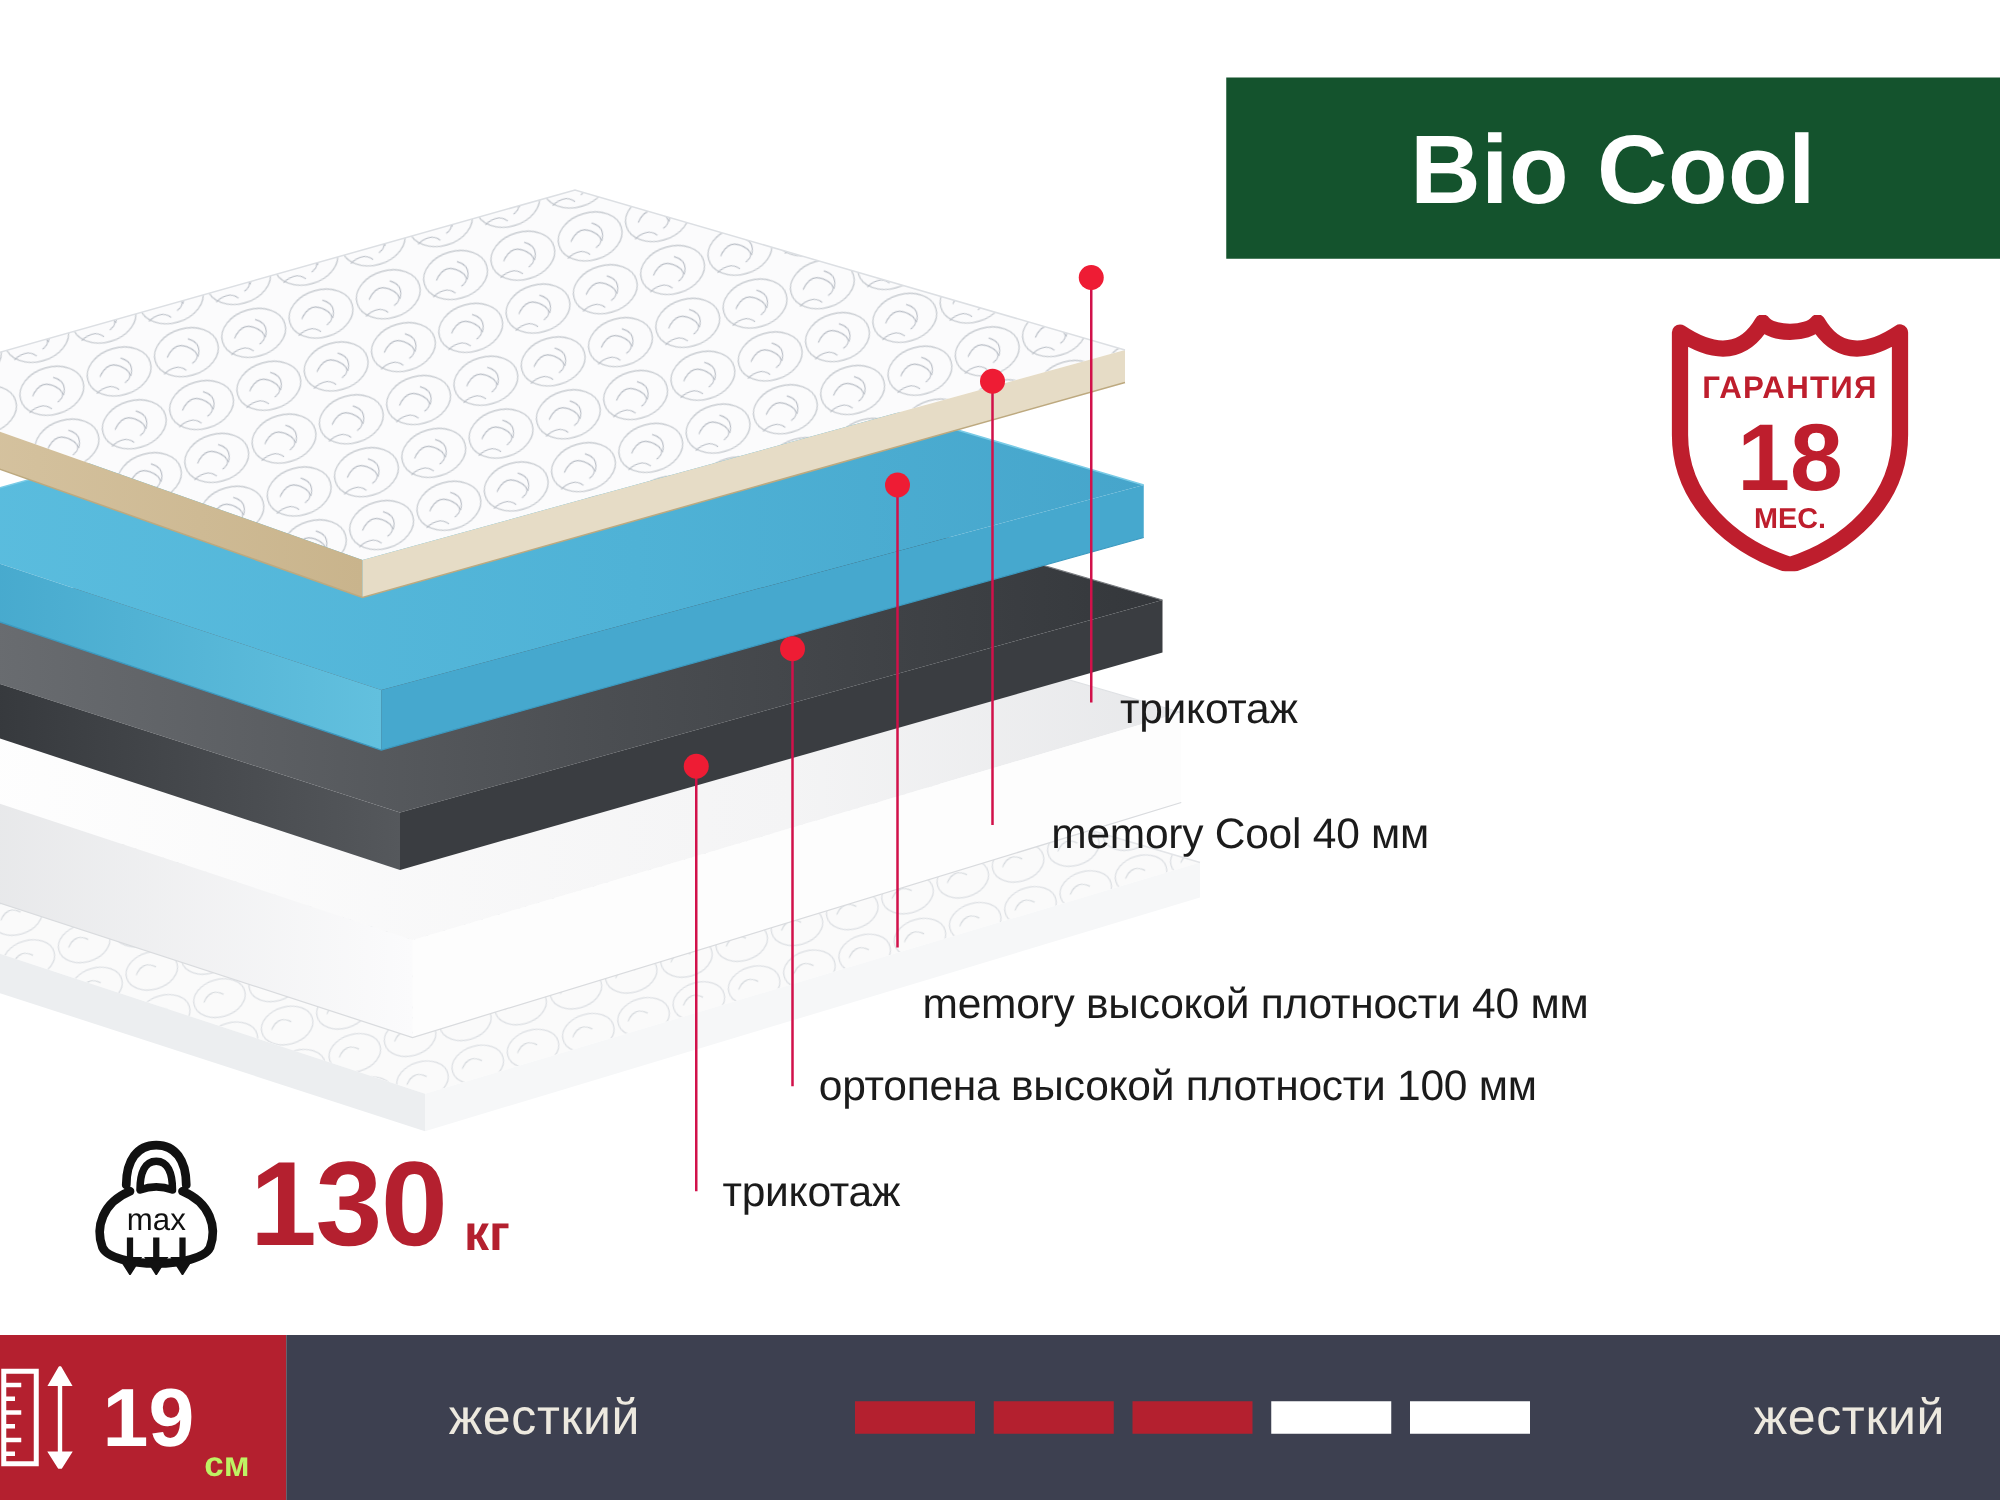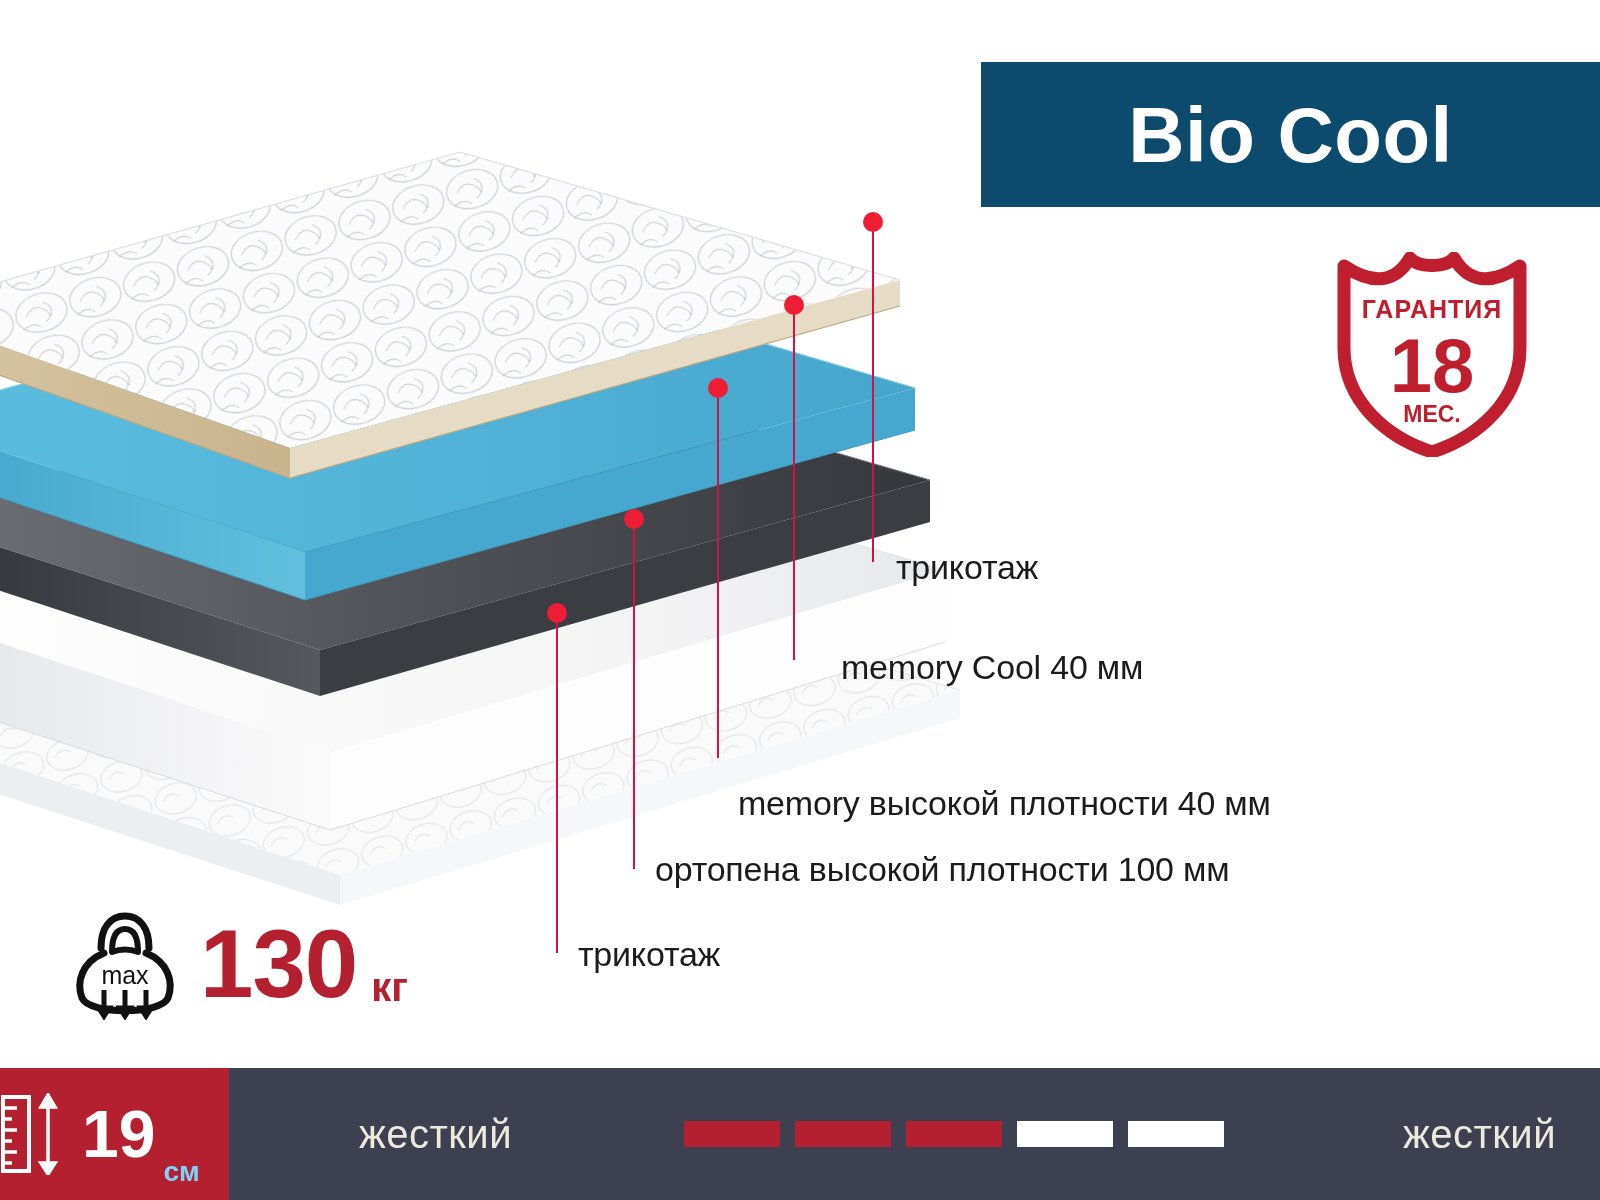--- a/index.html
+++ b/index.html
@@ -18,21 +18,21 @@
     overflow: hidden;
   }
 
   
   #title-banner {
     position: absolute;
     left: 981px;
     top: 62px;
     width: 619px;
     height: 145px;
-    background: #0c4a6e;
+    background: #14532d;
     display: flex;
     align-items: center;
     justify-content: center;
   }
   #title-text {
     color: #ffffff;
     font-size: 78px;
     font-weight: bold;
     letter-spacing: 0.5px;
     line-height: 1;
@@ -139,21 +139,21 @@
   #ruler-icon { width: 66px; height: 82px; flex: none; }
   #ruler-icon svg { display: block; }
   #height-value {
     color: #ffffff;
     font-size: 66px;
     font-weight: bold;
     line-height: 1;
     margin-left: 16px;
   }
   #height-unit {
-    color: #7dd3fc;
+    color: #bef264;
     font-size: 28px;
     font-weight: bold;
     align-self: flex-end;
     margin-left: 8px;
     margin-bottom: 12px;
   }
   #firmness-block {
     flex: 1;
     height: 100%;
     background: #3D4050;

